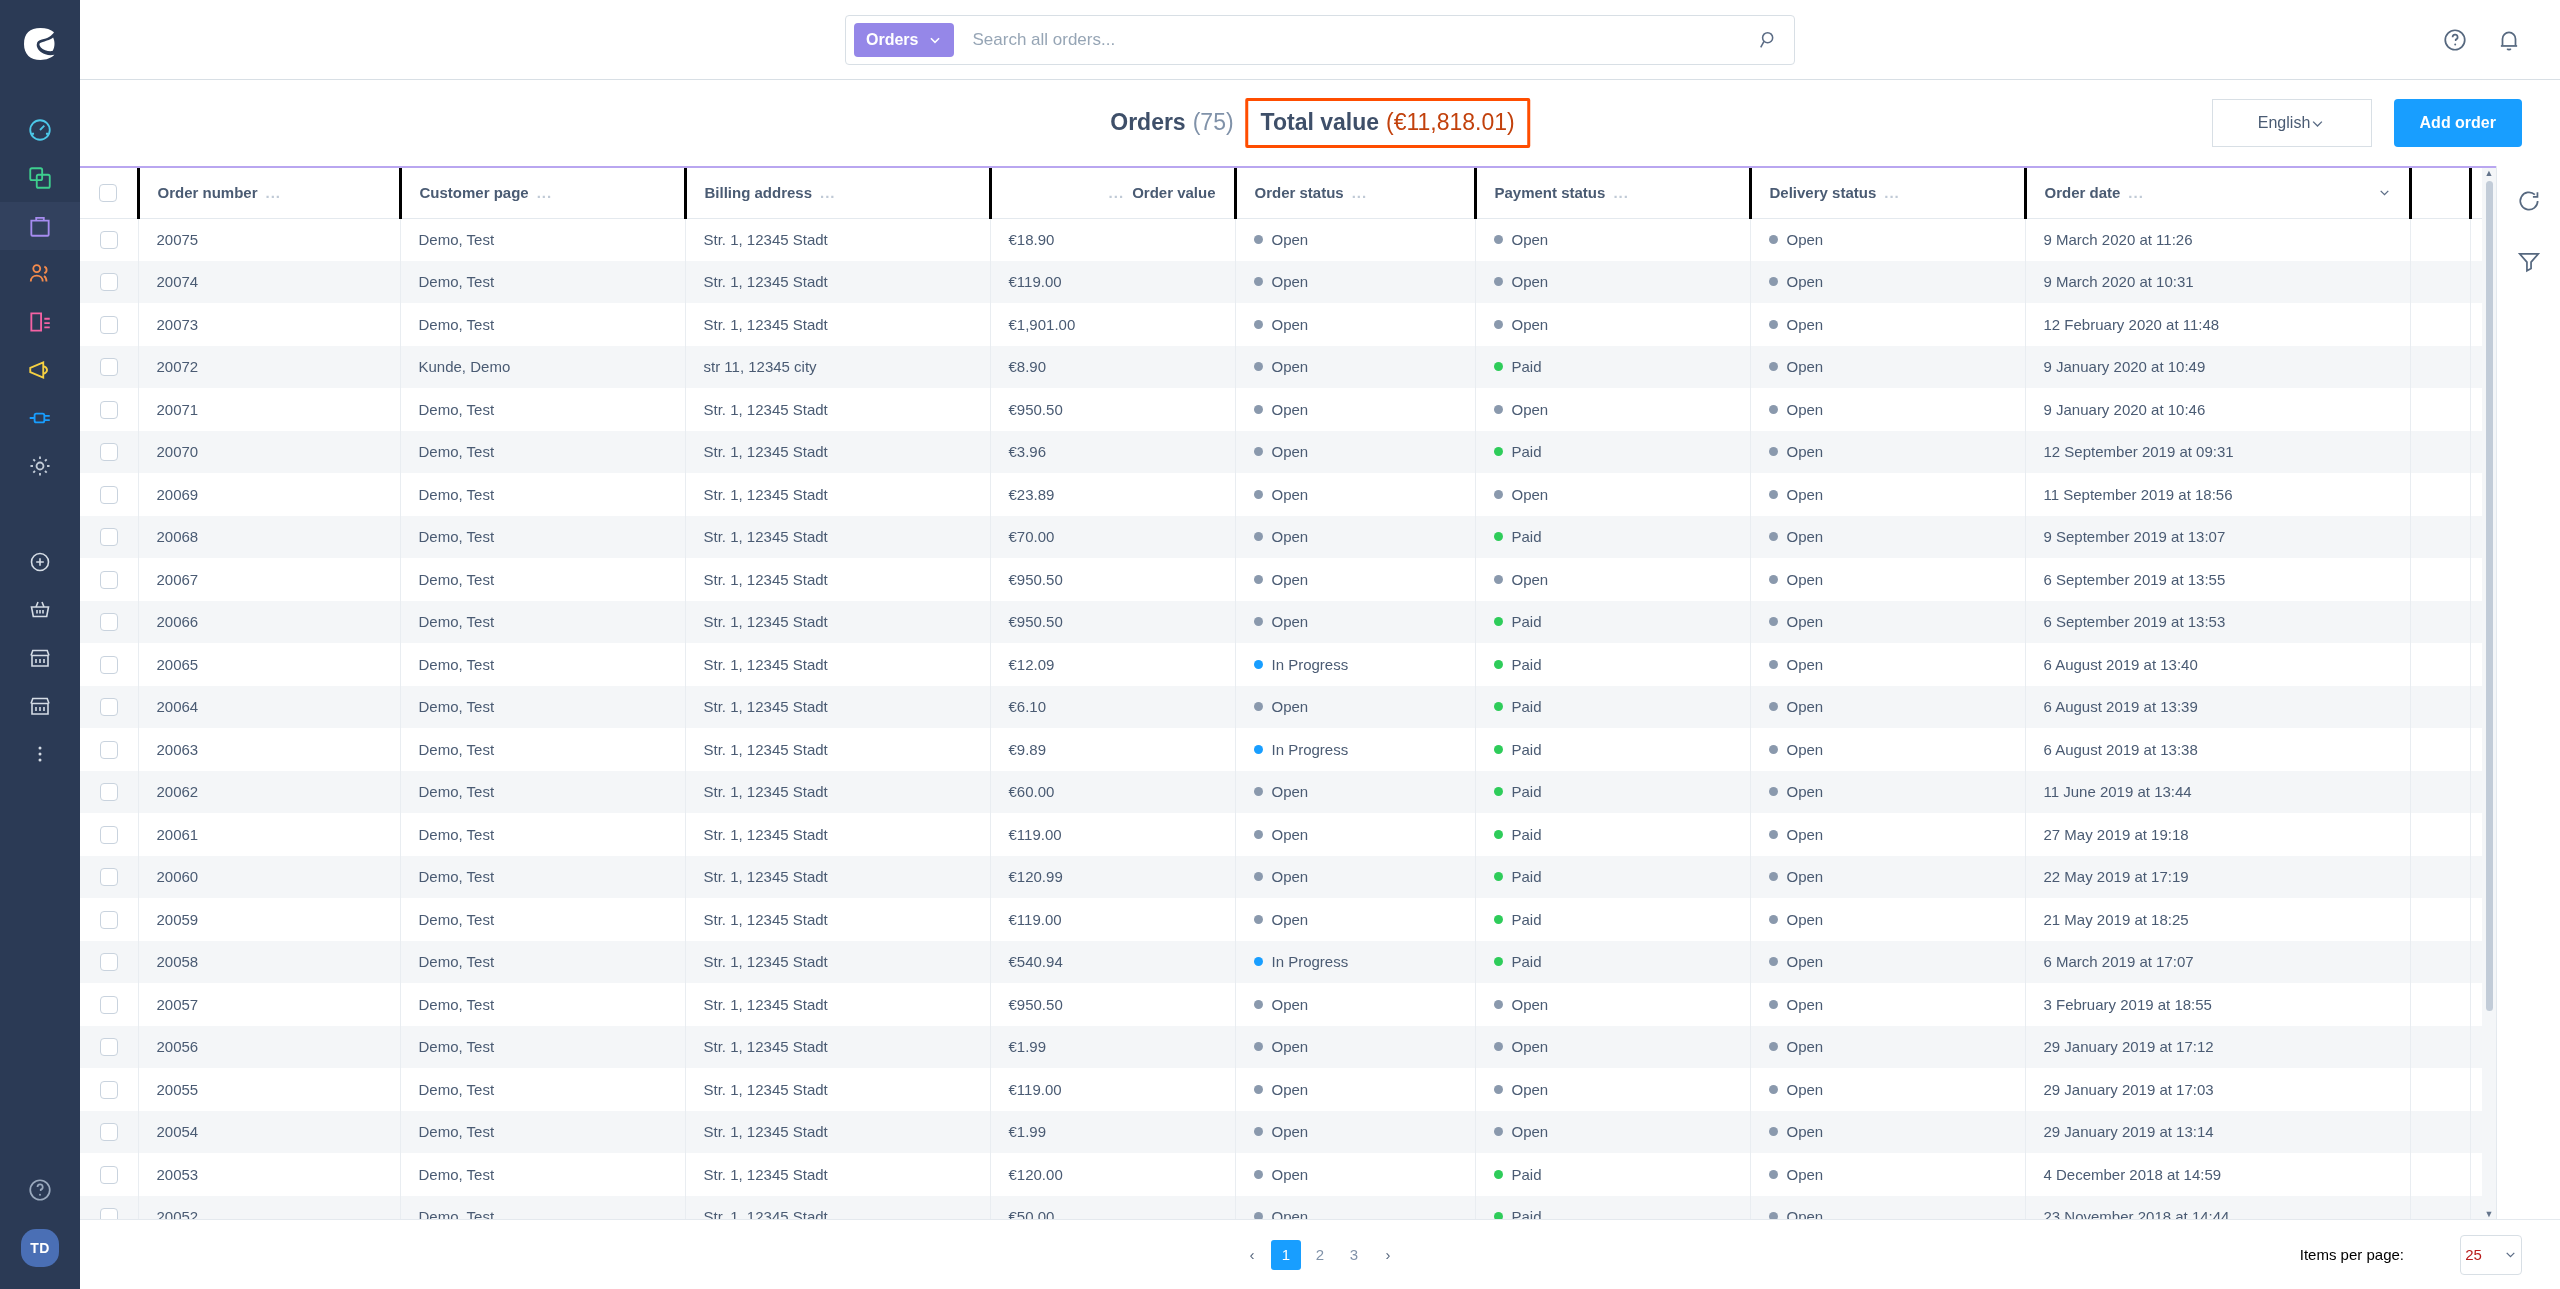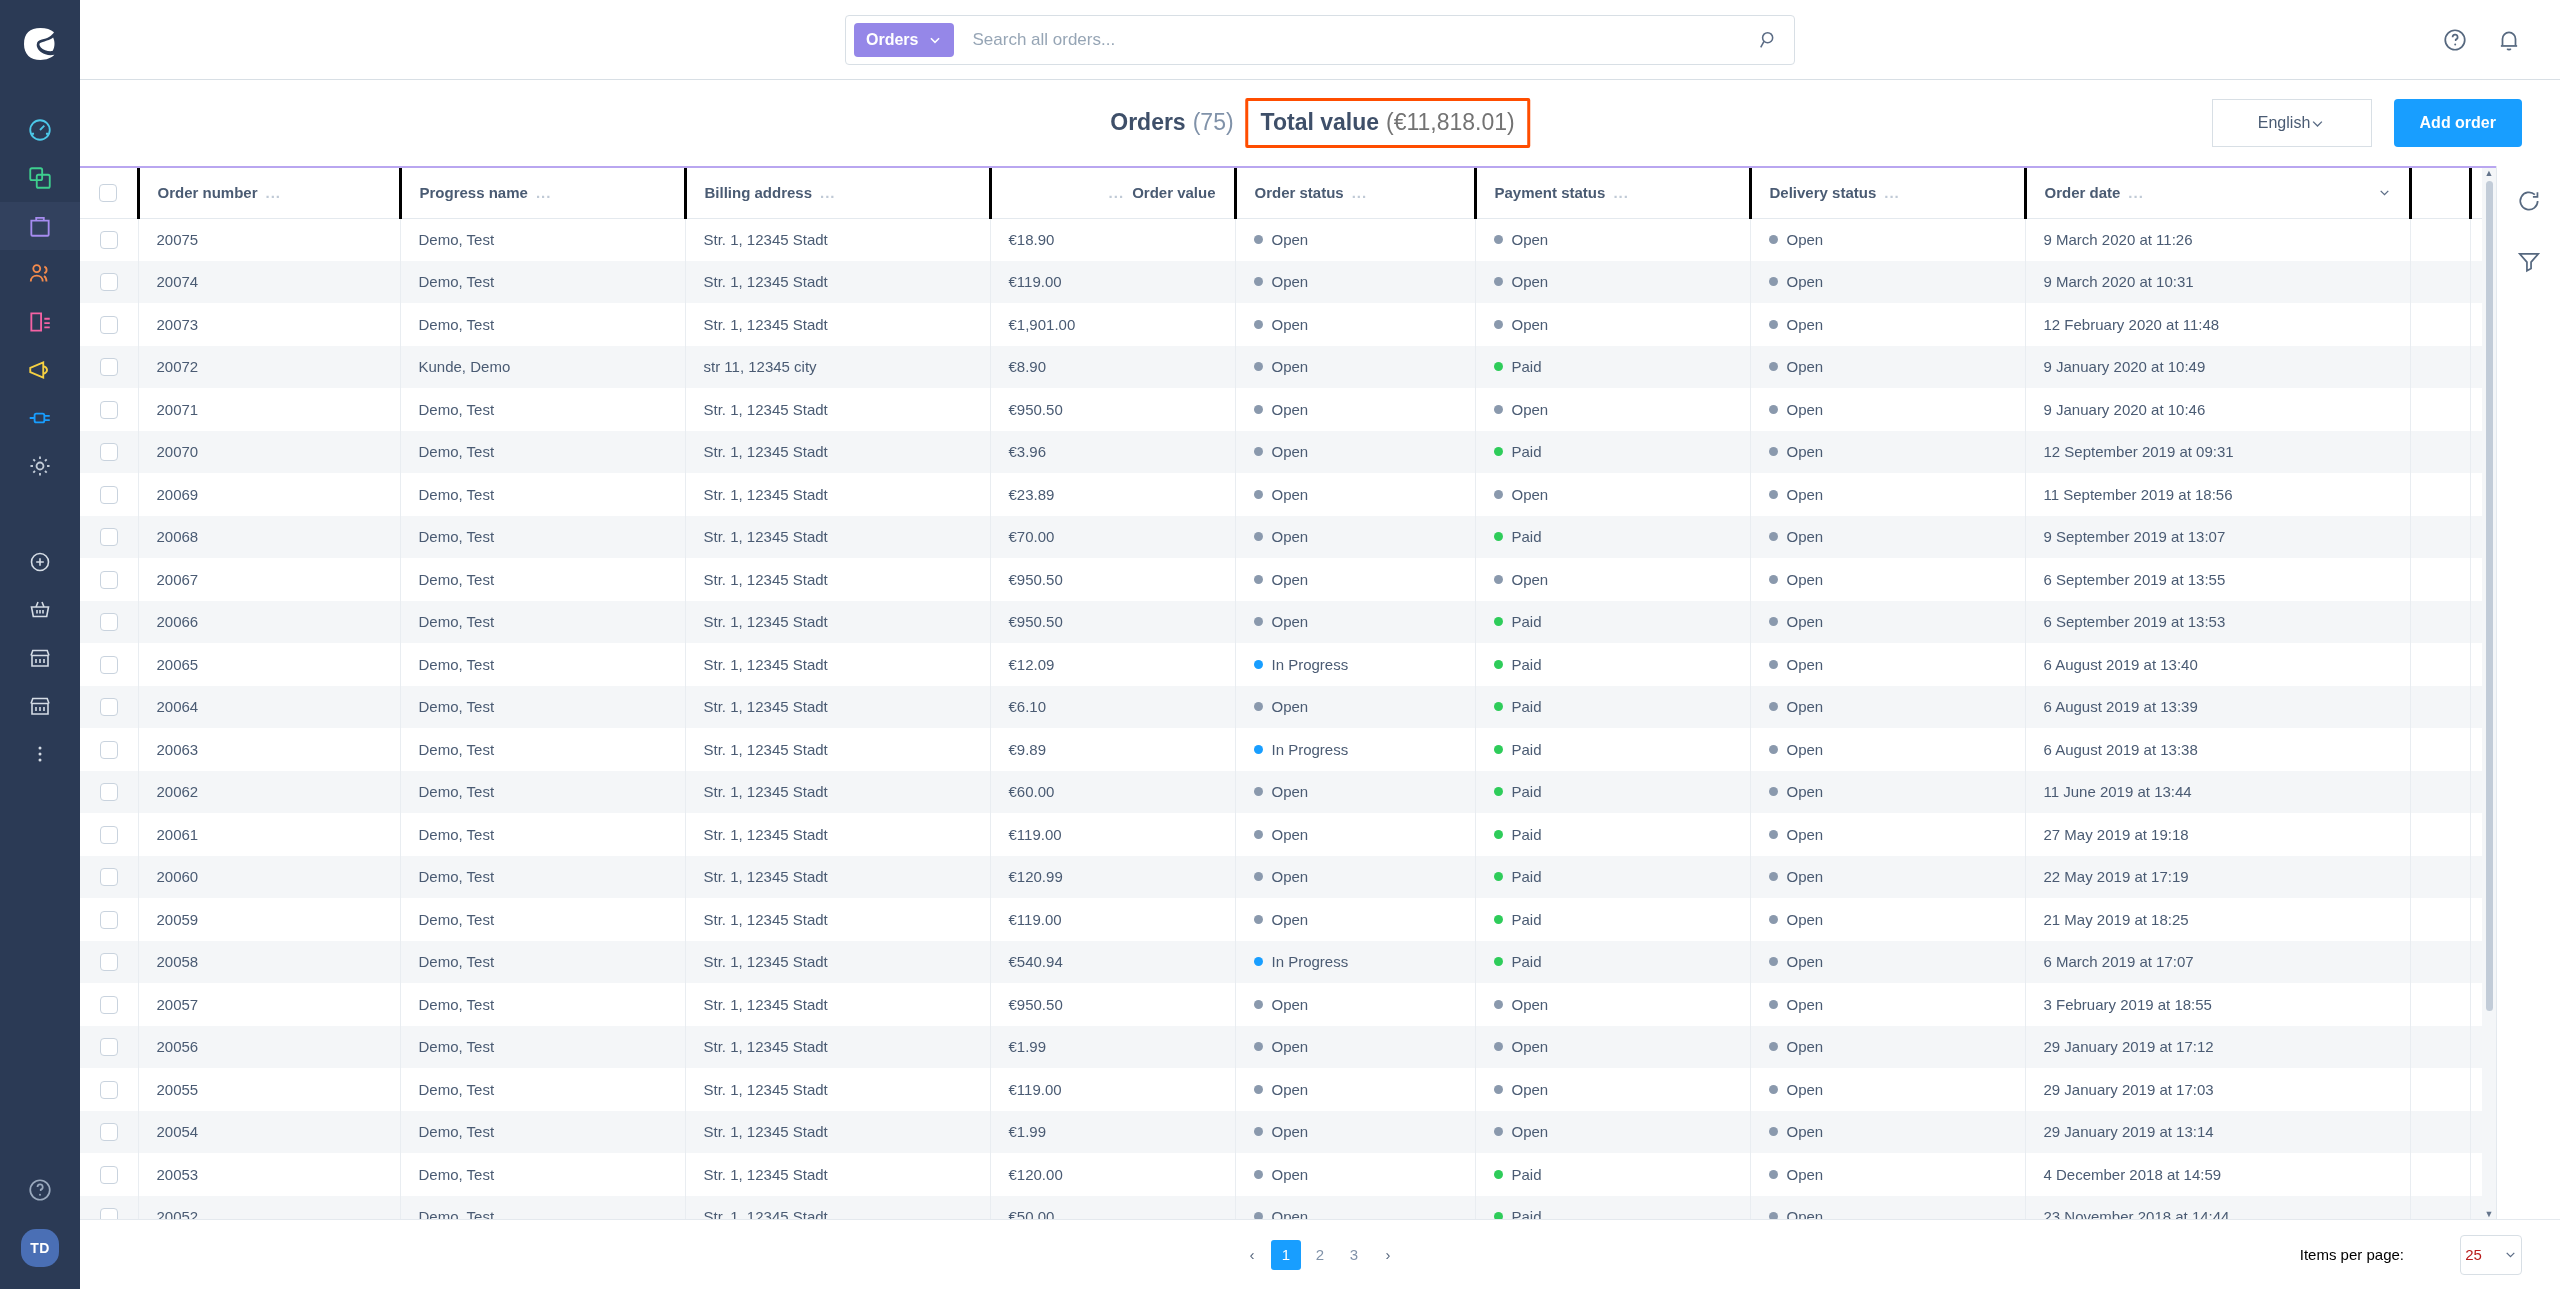--- a/index.html
+++ b/index.html
@@ -83,21 +83,21 @@
     display: flex; align-items: baseline; white-space: nowrap;
   }
   .ph-main { font-size: 23px; font-weight: bold; color: #3e4f69; }
   .ph-count { font-size: 23px; color: #8092a9; margin-left: 7px; font-weight: normal;}
   .ph-total-box {
     border: 3px solid #ff4d00; padding: 8px 12px 9px 12px;
     margin-left: 12px; display: flex; align-items: baseline; gap: 7px;
     border-radius: 2px;
   }
   .ph-total-label { font-size: 23px; font-weight: bold; color: #3e4f69; }
-  .ph-total-value { font-size: 23px; color: #737373; }
+  .ph-total-value { font-size: 23px; color: #c2410c; }
   .pagehead-actions { position: absolute; right: 38px; display:flex; align-items:center; gap: 22px;}
   .lang-select {
     width: 160px; height: 48px; border: 1px solid #d8dfe5; border-radius: 0;
     background: #fff; display: flex; align-items: center; justify-content: center;
     padding: 0 14px; font-size: 16px; color: #4a5b73;
   }
   .btn-primary {
     height: 48px; background: #189eff; color: #fff;
     border: none; border-radius: 4px; padding: 0 26px;
     font-size: 16px; font-weight: bold; cursor: pointer;
@@ -398,21 +398,21 @@
                 <span class="cb"></span>
               </th>
               <th>
                 <div class="thinner">
                   <span>Order number</span>
                   <span class="dots">...</span>
                 </div>
               </th>
               <th>
                 <div class="thinner">
-                  <span>Progress name</span>
+                  <span>Customer page</span>
                   <span class="dots">...</span>
                 </div>
               </th>
               <th>
                 <div class="thinner">
                   <span>Billing address</span>
                   <span class="dots">...</span>
                 </div>
               </th>
               <th class="num">

